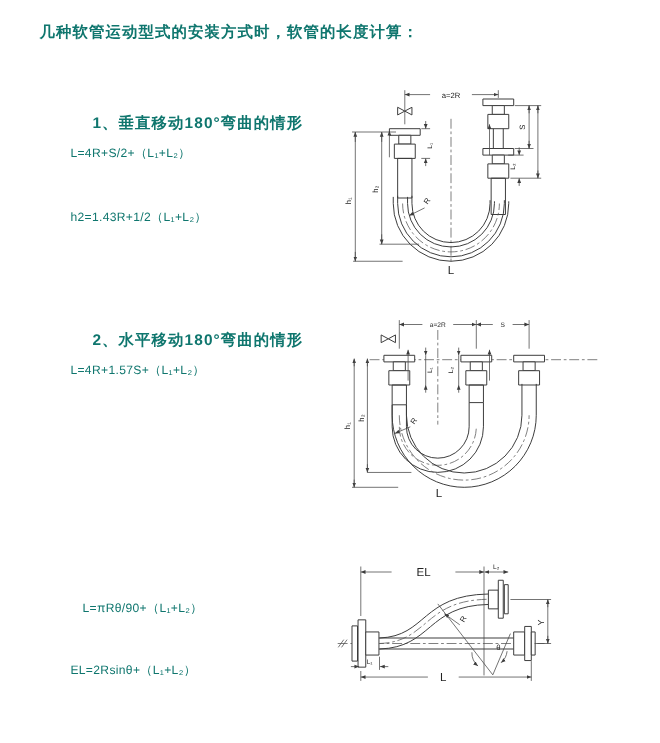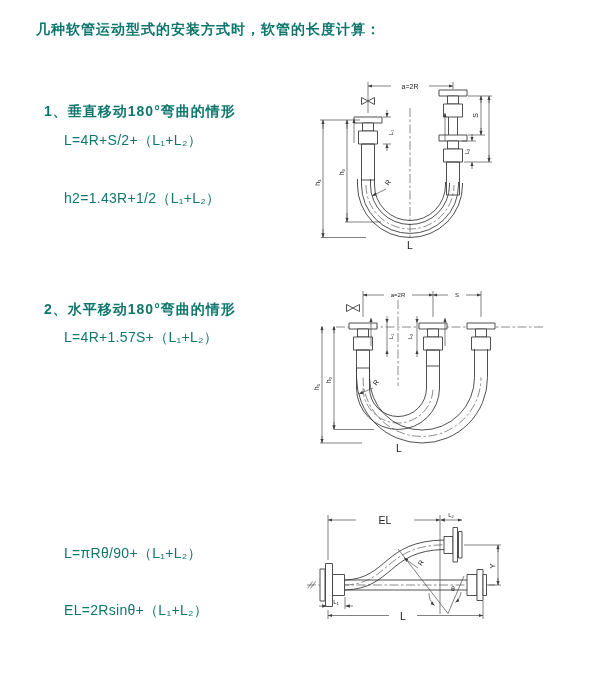--- a/index.html
+++ b/index.html
@@ -1,20 +1,20 @@
 <!DOCTYPE html>
 <html><head>
 <meta charset="utf-8">
 <style>
   html,body{margin:0;padding:0;background:#fff;}
   #page{position:relative;width:600px;height:675px;background:#fff;overflow:hidden;
         font-family:"Liberation Sans",sans-serif;color:#0f766e;}
   .title{position:absolute;left:36px;top:21px;font-size:14px;font-weight:bold;letter-spacing:1px;}
-  .sec-heading{position:absolute;font-size:14px;font-weight:bold;letter-spacing:1px;white-space:nowrap;}
-  .formula{position:absolute;font-size:14px;font-weight:500;letter-spacing:0.3px;white-space:nowrap;}
+  .sec-heading{position:absolute;font-size:14px;font-weight:bold;letter-spacing:1px;white-space:nowrap;margin-left:40px;}
+  .formula{position:absolute;font-size:11px;font-weight:500;letter-spacing:0.3px;white-space:nowrap;}
   svg{position:absolute;overflow:visible;}
   svg line,svg path,svg rect,svg polygon,svg circle{vector-effect:non-scaling-stroke;}
   .dr{stroke:#3c3c3c;stroke-width:0.9;fill:none;}
   .drw{stroke:#3c3c3c;stroke-width:0.9;fill:#fff;}
   .dim{stroke:#4a4a4a;stroke-width:0.7;fill:none;}
   .cl{stroke:#5a5a5a;stroke-width:0.7;fill:none;stroke-dasharray:9 2.5 2.5 2.5;}
   text{fill:#222;font-family:"Liberation Sans",sans-serif;}
   .t7{font-size:7px;} .t6{font-size:6px;} .t8{font-size:8px;} .t10{font-size:10.5px;font-weight:500;}
 </style>
 </head>
@@ -24,21 +24,21 @@
 
   <div class="title">几种软管运动型式的安装方式时，软管的长度计算：</div>
 
   <div class="sec-heading" style="left:44px;top:103px">1、垂直移动180°弯曲的情形</div>
   <div class="formula" style="left:64px;top:132px">L=4R+S/2+（L₁+L₂）</div>
   <div class="formula" style="left:64px;top:190px">h2=1.43R+1/2（L₁+L₂）</div>
 
   <div class="sec-heading" style="left:44px;top:301px">2、水平移动180°弯曲的情形</div>
   <div class="formula" style="left:64px;top:329px">L=4R+1.57S+（L₁+L₂）</div>
 
-  <div class="formula" style="left:64px;top:545px">L=πRθ/90+（L₁+L₂）</div>
+  <div class="formula" style="left:75px;top:545px">L=πRθ/90+（L₁+L₂）</div>
   <div class="formula" style="left:64px;top:602px">EL=2Rsinθ+（L₁+L₂）</div>
 
   <svg style="left:300px;top:62px" width="300" height="203" viewBox="300 62 300 203">
     <defs>
       <marker id="ar1" viewBox="0 0 8 8" refX="7" refY="4" markerWidth="7" markerHeight="7" orient="auto-start-reverse">
         <path d="M0,1.2 L7,4 L0,6.8 z" fill="#3c3c3c"></path>
       </marker>
       <pattern id="hp1" width="4" height="4" patternUnits="userSpaceOnUse">
         <path d="M0,4 L4,0 M0,0 L4,4" stroke="#666" stroke-width="0.5"></path>
       </pattern>

